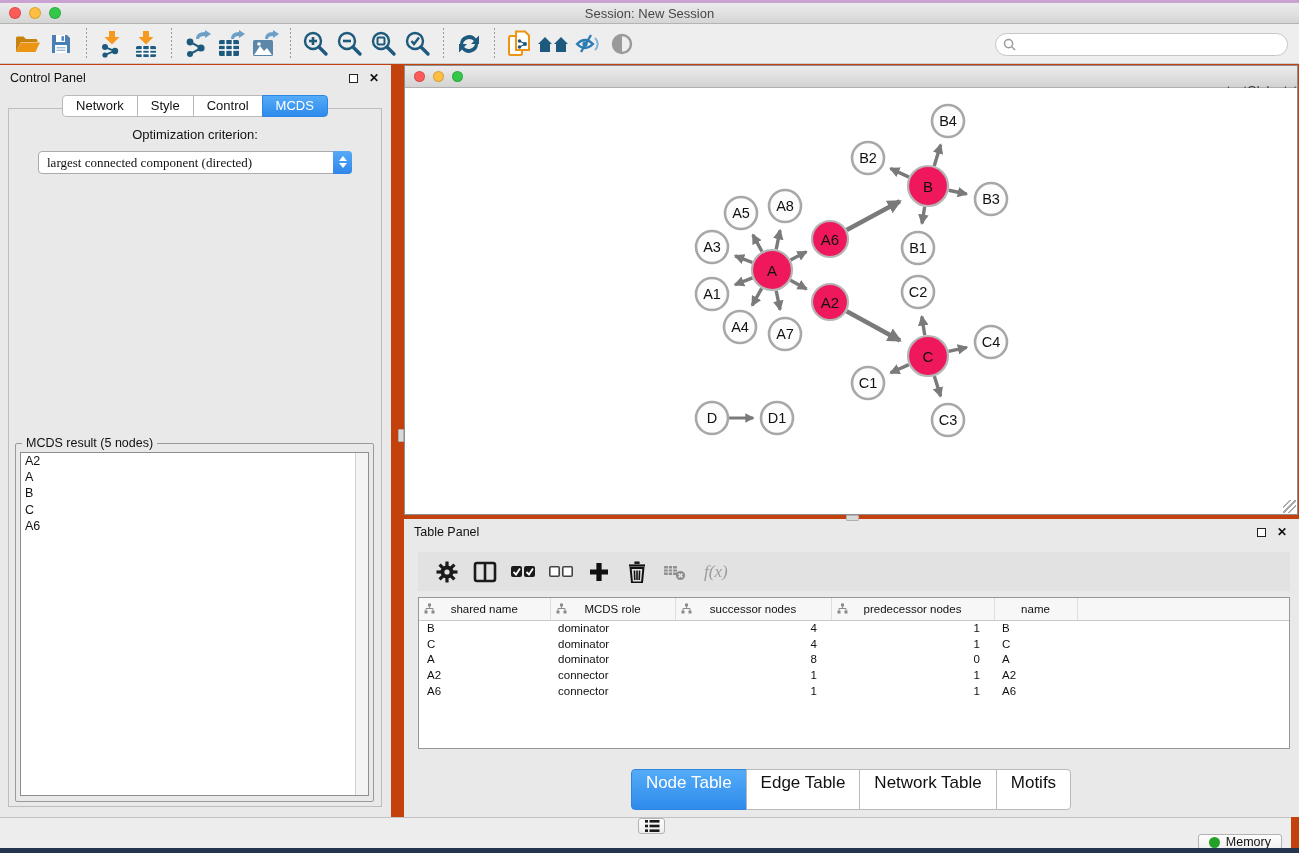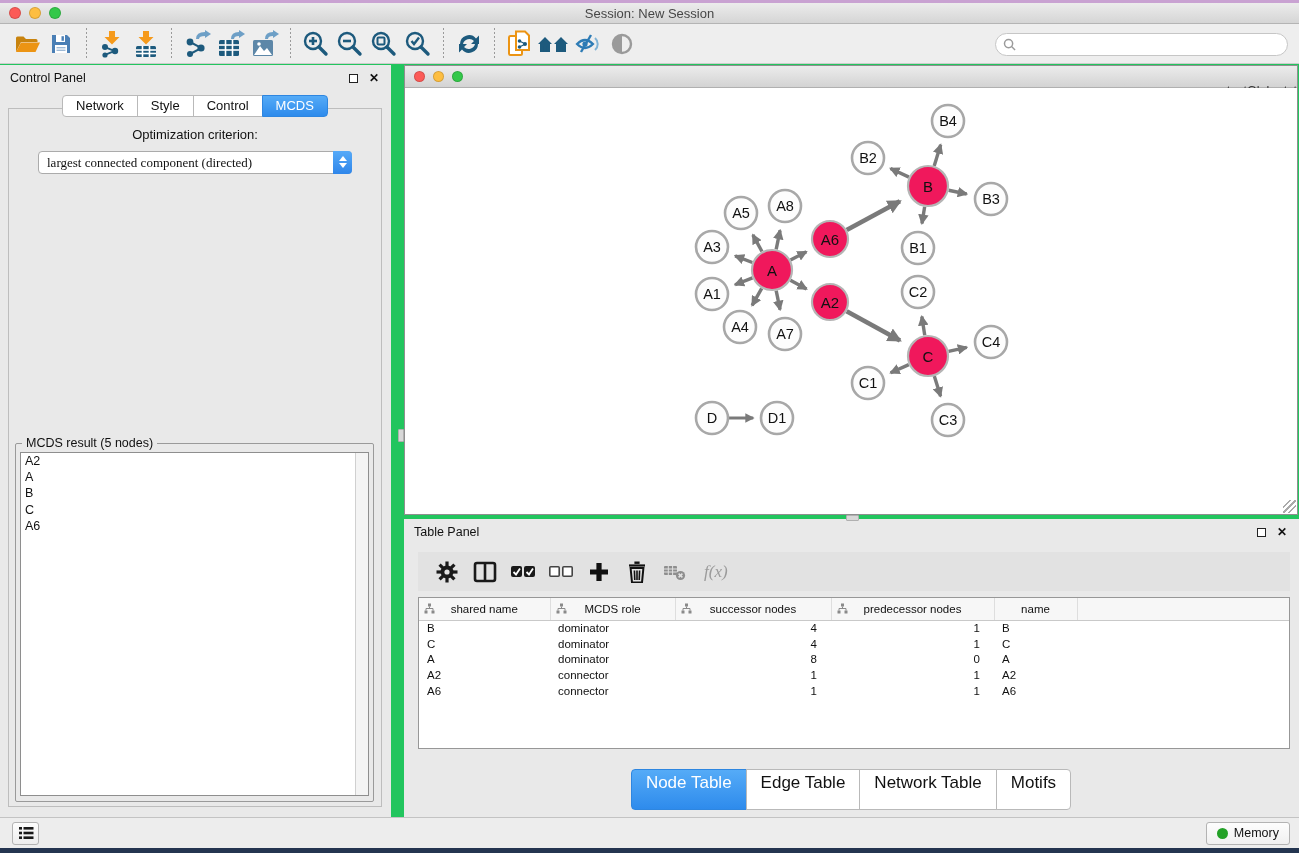--- a/index.html
+++ b/index.html
@@ -1,20 +1,20 @@
 <!DOCTYPE html>
 <html><head>
 <meta charset="utf-8">
 <style>
   * { box-sizing: border-box; margin: 0; padding: 0; }
   html,body { background:#555; }
   #root {
     position: relative; width: 1299px; height: 853px;
     font-family: "Liberation Sans", sans-serif;
-    background: #22c55e; overflow: hidden;
+    background: #c2410c; overflow: hidden;
     -webkit-font-smoothing: antialiased;
   }
   
   .desktop-top { position:absolute; top:0; left:0; right:0; height:3px; background:#c9a2d2; }
   .desktop-bottom { position:absolute; bottom:0; left:0; right:0; height:5px; background:#243550; }
 
   
   .titlebar {
     position:absolute; top:3px; left:0; right:0; height:21px;
     background:linear-gradient(#ececec,#d5d5d5);
@@ -131,22 +131,22 @@
   .grid th .hicon { position:absolute; left:5px; top:5px; }
   .grid td { font-size:11.5px; color:#111; height:15.7px; padding:0 8px; white-space:nowrap; }
   .grid td.num { text-align:right; padding-right:14px; }
   .grid th.filler, .grid td.filler { border-right:none; }
 
   .tp-tabs { position:absolute; left:0; right:0; bottom:7px; display:flex; justify-content:center; }
   .tp-tabs .tab { font-size:17px; padding:3px 14px 16px;text-align:right; }
 
   
   .statusbar {
-    position:absolute; left:0; right:0; bottom:5px; height:31px;
-    background:#ededed; border-top:1px solid #c3c3c3; display:flex; align-items:center;
+    position:absolute; left:0; right:8px; bottom:5px; height:31px;
+    background:#ededed; border-top:1px solid #c3c3c3; display:flex; align-items:center;flex-direction:column;
   }
   .sq-btn { width:27px; height:23px; margin-left:12px; background:linear-gradient(#fdfdfd,#ededed);
     border:1px solid #b3b3b3; border-radius:3px; display:flex; align-items:center; justify-content:center; }
   .memory-btn { margin-left:auto; margin-right:9px; height:23px; background:linear-gradient(#fdfdfd,#f0f0f0);
     border:1px solid #b3b3b3; border-radius:3px; display:flex; align-items:center; gap:6px; padding:0 10px; }
   .memory-dot { width:11px; height:11px; border-radius:50%; background:#23a127; }
   .memory-btn span { font-size:12.5px; color:#111; }
 </style>
 </head>
 <body>

